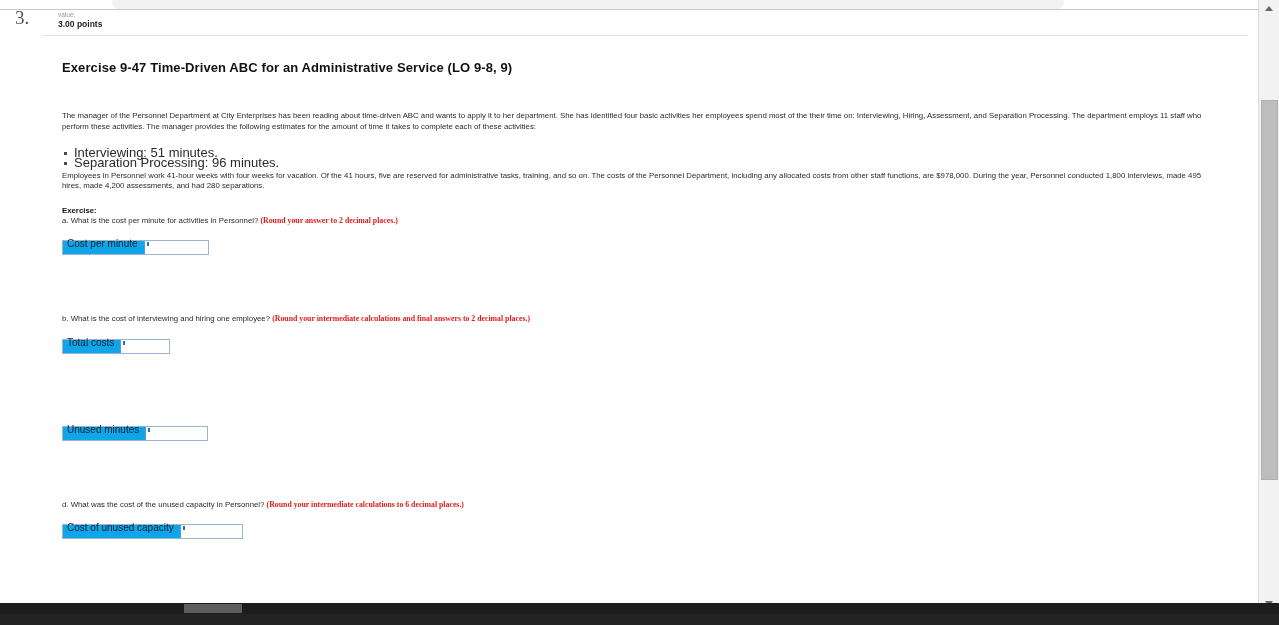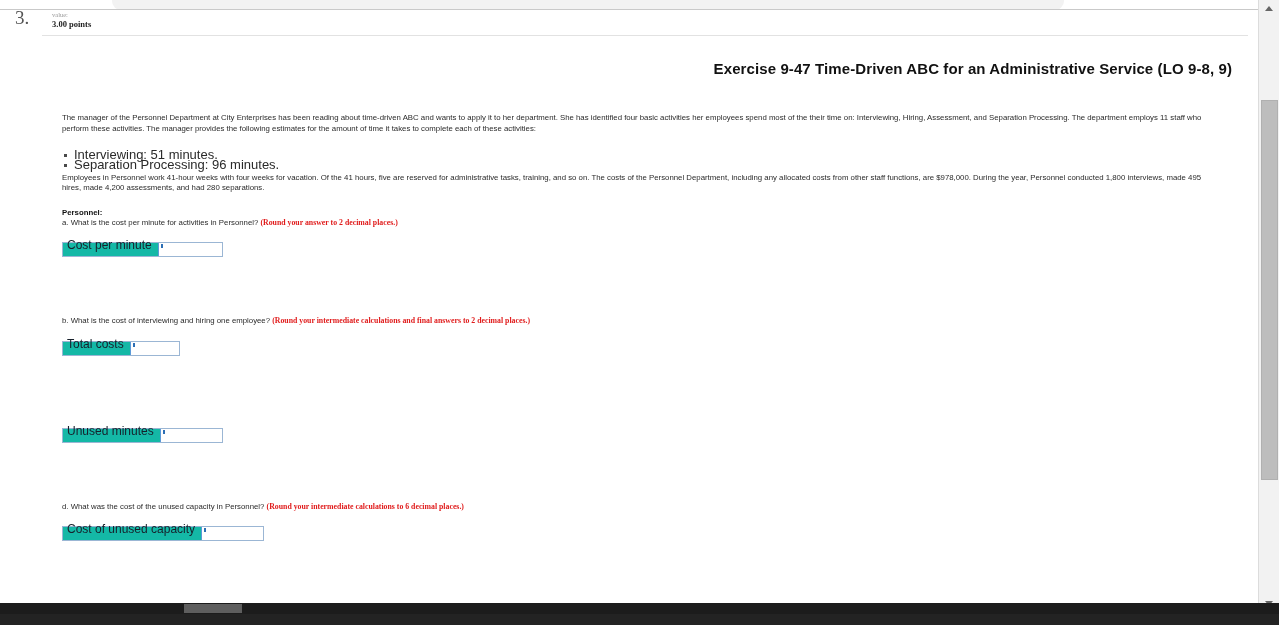--- a/index.html
+++ b/index.html
@@ -59,21 +59,21 @@
   .qnum {
     position: absolute;
     left: 15px; top: -3px;
     font-size: 19px;
     color: #555555;
     font-family: "Liberation Serif", serif;
     letter-spacing: 0px;
   }
   .qvalue-wrap {
     position: absolute;
-    left: 52px; top: 1px; font-family: Liberation Serif, serif;
+    left: 58px; top: 1px;
   }
   .qvalue-label {
     font-size: 6.5px;
     color: #9a9a9a;
     line-height: 8px;
     display: block;
   }
   .qvalue-points {
     font-size: 8.5px;
     color: #222222;
@@ -90,26 +90,25 @@
 
   
   .content {
     position: absolute;
     left: 62px;
     top: 50px;
     width: 1170px;
     color: #1b1b1b;
   }
   .ex-title {
-    font-size: 15px;
+    font-size: 13px;
     font-weight: bold;
     color: #111111;
     margin: 0 0 36px 0;
     letter-spacing: 0.1px;
-    text-align: right;
   }
   .para {
     font-size: 7.8px;
     line-height: 10.5px;
     color: #2a2a2a;
     margin: 0;
     width: 1158px;
   }
   .activity-list {
     list-style: none;
@@ -153,23 +152,23 @@
   
   .answer-row {
     display: flex;
     align-items: stretch;
     margin-top: 14px;
     height: 15px;
     width: max-content;
     border: 1px solid #9bb6d4;
   }
   .answer-label {
-    background: #14b8a6;
+    background: #0ea5e9;
     color: #17202b;
-    font-size: 12px;
+    font-size: 10px;
     line-height: 13px;
     padding: 0 6px 8px 4px;
     white-space: nowrap;
     display: flex;
     align-items: center;
     border-right: 1px solid #5b9ad8;
   }
   .answer-field {
     background: #ffffff;
     border: none;
@@ -278,21 +277,21 @@
 
       <p class="para">The manager of the Personnel Department at City Enterprises has been reading about time-driven ABC and wants to apply it to her department. She has identified four basic activities her employees spend most of the their time on: Interviewing, Hiring, Assessment, and Separation Processing. The department employs 11 staff who perform these activities. The manager provides the following estimates for the amount of time it takes to complete each of these activities:</p>
 
       <ul class="activity-list">
         <li>Interviewing: 51 minutes.</li>
         <li>Separation Processing: 96 minutes.</li>
       </ul>
 
       <p class="para para2">Employees in Personnel work 41-hour weeks with four weeks for vacation. Of the 41 hours, five are reserved for administrative tasks, training, and so on. The costs of the Personnel Department, including any allocated costs from other staff functions, are $978,000. During the year, Personnel conducted 1,800 interviews, made 495 hires, made 4,200 assessments, and had 280 separations.</p>
 
-      <div class="required-label">Personnel:</div>
+      <div class="required-label">Exercise:</div>
 
       <div class="question">
         <span>a. What is the cost per minute for activities in Personnel?</span>
         <span class="redinst">(Round your answer to 2 decimal places.)</span>
       </div>
       <div class="answer-row">
         <div class="answer-label">Cost per minute</div>
         <div class="answer-field" id="field-a" style="width: 63px;"></div>
       </div>
 

